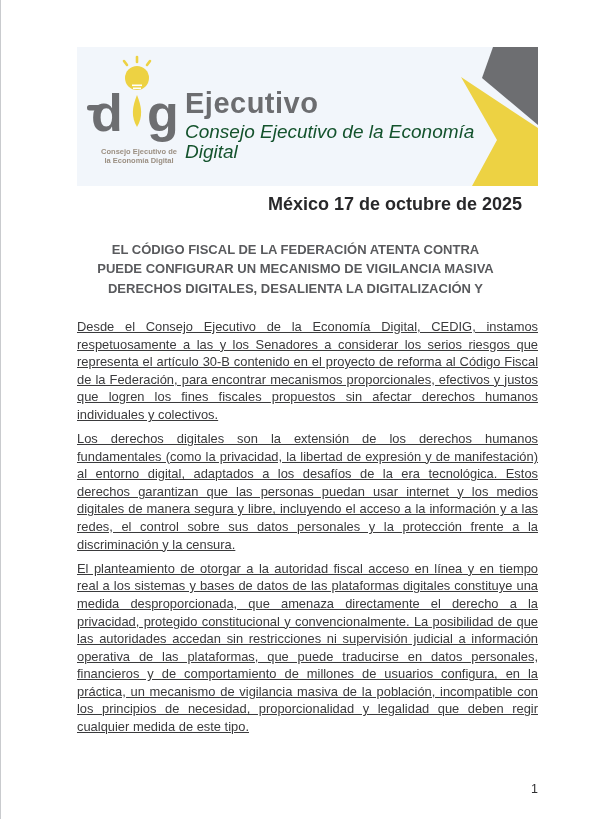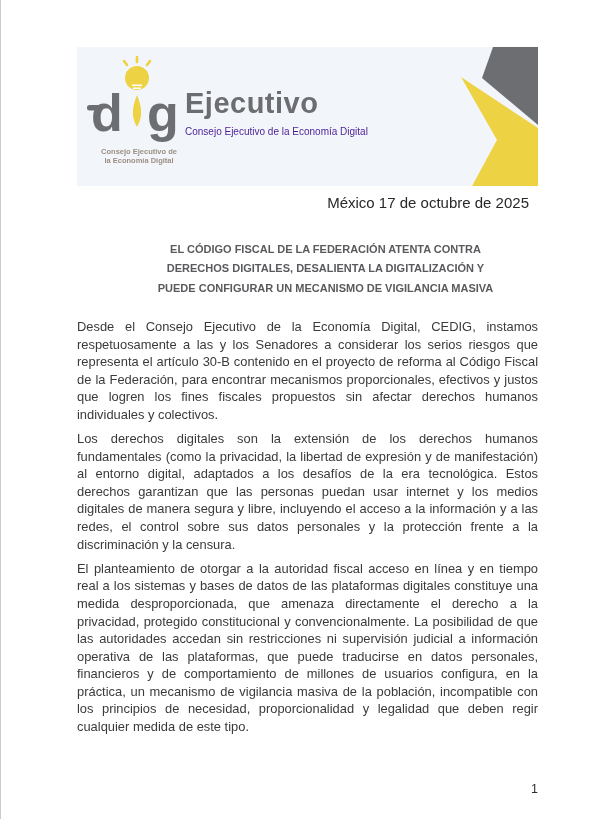--- a/index.html
+++ b/index.html
@@ -23,38 +23,38 @@
     background:#f2f6fb;overflow:hidden;
   }
   .banner-shapes{position:absolute;left:0;top:0;width:461px;height:139px;}
   .logo-svg{position:absolute;left:10px;top:8px;width:104px;height:118px;}
   .banner-titles{position:absolute;left:108px;top:40px;width:300px;}
   .banner-title{
     font-size:29px;font-weight:bold;color:#6c6d70;line-height:32px;
     letter-spacing:0.5px;
   }
   .banner-subtitle{
-    font-size:10px;color:#4c1d95;line-height:20px;margin-top:3px;
+    font-size:19px;color:#14532d;line-height:20px;margin-top:3px;font-style:italic;
   }
   
   .date-line{
-    position:absolute;left:68px;top:194px;width:461px;
-    text-align:right;font-size:15px;font-weight:normal;color:#28282a;
+    position:absolute;left:61px;top:194px;width:461px;
+    text-align:right;font-size:18px;font-weight:bold;color:#28282a;
   }
   .headline{
-    position:absolute;left:82px;top:240px;width:487px;
-    text-align:center;font-size:11px;font-weight:bold;
+    position:absolute;left:52px;top:240px;width:487px;
+    text-align:center;font-size:13px;font-weight:bold;
     line-height:19.4px;color:#595a5d;
   }
   .body-text{
     position:absolute;left:77px;top:318px;width:461px;
     font-size:12.9px;line-height:17.6px;color:#3a3a3c;
     text-align:justify;
   }
-  .body-text p{margin:0 0 6.5px 0;}
+  .body-text p{margin:0 0 6.5px 0;text-decoration:underline;}
   .page-number{
     position:absolute;left:77px;top:782px;width:461px;
     text-align:right;font-size:12.5px;color:#2f2f31;
   }
 </style>
 </head>
 <body>
 
 <div class="page">
   <div class="left-edge"></div>
@@ -92,22 +92,22 @@
     <div class="banner-titles">
       <div class="banner-title">Ejecutivo</div>
       <div class="banner-subtitle">Consejo Ejecutivo de la Economía Digital</div>
     </div>
   </div>
 
   <div class="date-line">México 17 de octubre de 2025</div>
 
   <div class="headline">
     <div>EL CÓDIGO FISCAL DE LA FEDERACIÓN ATENTA CONTRA</div>
+    <div>PUEDE CONFIGURAR UN MECANISMO DE VIGILANCIA MASIVA</div>
     <div>DERECHOS DIGITALES, DESALIENTA LA DIGITALIZACIÓN Y</div>
-    <div>PUEDE CONFIGURAR UN MECANISMO DE VIGILANCIA MASIVA</div>
   </div>
 
   <div class="body-text">
     <p>Desde el Consejo Ejecutivo de la Economía Digital, CEDIG, instamos respetuosamente a las y los Senadores a considerar los serios riesgos que representa el artículo 30-B contenido en el proyecto de reforma al Código Fiscal de la Federación, para encontrar mecanismos proporcionales, efectivos y justos que logren los fines fiscales propuestos sin afectar derechos humanos individuales y colectivos.</p>
     <p>Los derechos digitales son la extensión de los derechos humanos fundamentales (como la privacidad, la libertad de expresión y de manifestación) al entorno digital, adaptados a los desafíos de la era tecnológica. Estos derechos garantizan que las personas puedan usar internet y los medios digitales de manera segura y libre, incluyendo el acceso a la información y a las redes, el control sobre sus datos personales y la protección frente a la discriminación y la censura.</p>
     <p>El planteamiento de otorgar a la autoridad fiscal acceso en línea y en tiempo real a los sistemas y bases de datos de las plataformas digitales constituye una medida desproporcionada, que amenaza directamente el derecho a la privacidad, protegido constitucional y convencionalmente. La posibilidad de que las autoridades accedan sin restricciones ni supervisión judicial a información operativa de las plataformas, que puede traducirse en datos personales, financieros y de comportamiento de millones de usuarios configura, en la práctica, un mecanismo de vigilancia masiva de la población, incompatible con los principios de necesidad, proporcionalidad y legalidad que deben regir cualquier medida de este tipo.</p>
   </div>
 
   <div class="page-number">1</div>
 </div>

